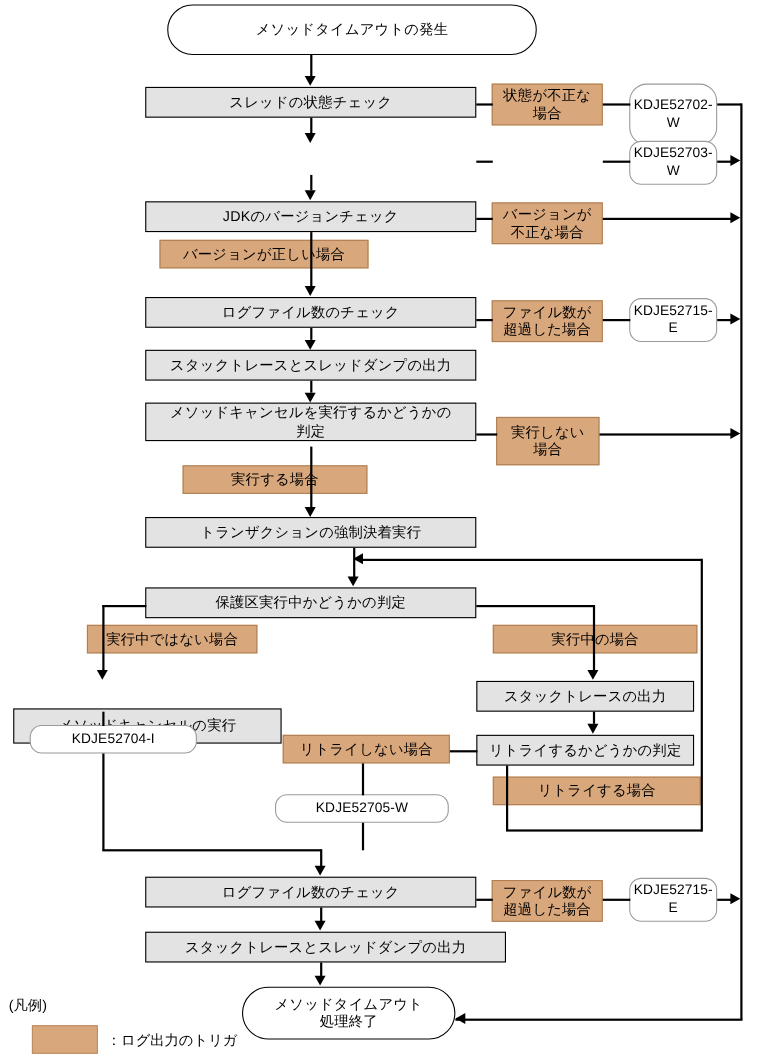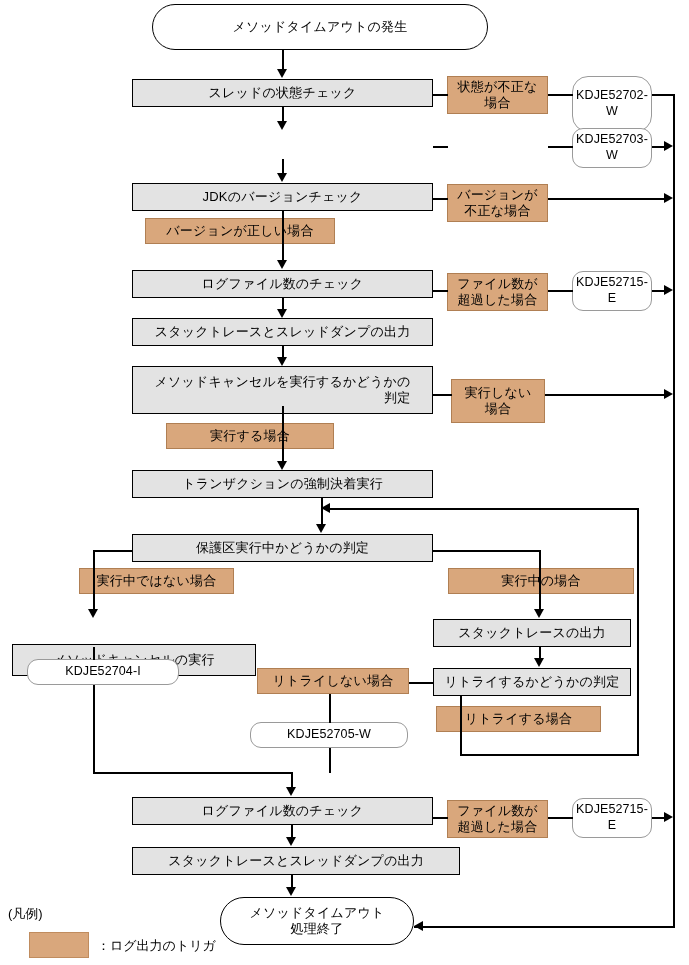--- a/index.html
+++ b/index.html
@@ -118,21 +118,21 @@
 
   <div class="node process" style="left:132px; top:79px; width:301px; height:28px;">スレッドの状態チェック</div>
 
 
   <div class="node process" style="left:132px; top:183px; width:301px; height:28px;">JDKのバージョンチェック</div>
 
   <div class="node process" style="left:132px; top:270px; width:301px; height:28px;">ログファイル数のチェック</div>
 
   <div class="node process" style="left:132px; top:318px; width:301px; height:28px;">スタックトレースとスレッドダンプの出力</div>
 
-  <div class="node process" style="left:132px; top:366px; width:301px; height:48px;text-align:right;">メソッドキャンセルを実行するかどうかの
+  <div class="node process" style="left:132px; top:366px; width:301px; height:35px;">メソッドキャンセルを実行するかどうかの
 判定</div>
 
   <div class="node process" style="left:132px; top:470px; width:301px; height:28px;">トランザクションの強制決着実行</div>
 
   <div class="node process" style="left:132px; top:534px; width:301px; height:28px;">保護区実行中かどうかの判定</div>
 
   <div class="node process" style="left:12px; top:628px; width:244px; height:32px;margin-top:16px;">メソッドキャンセルの実行</div>
 
   <div class="node process" style="left:433px; top:619px; width:198px; height:28px;">スタックトレースの出力</div>
 
@@ -161,21 +161,21 @@
 場合</div>
 
   <div class="node trigger" style="left:166px; top:423px; width:168px; height:26px;">実行する場合</div>
 
   <div class="node trigger" style="left:79px; top:568px; width:155px; height:26px;">実行中ではない場合</div>
 
   <div class="node trigger" style="left:448px; top:568px; width:186px; height:26px;">実行中の場合</div>
 
   <div class="node trigger" style="left:257px; top:668px; width:152px; height:26px;">リトライしない場合</div>
 
-  <div class="node trigger" style="left:436px; top:706px; width:165px; height:26px;">リトライする場合</div>
+  <div class="node trigger" style="left:448px; top:706px; width:189px; height:26px;">リトライする場合</div>
 
   <div class="node trigger" style="left:447px; top:800px; width:101px; height:38px;">ファイル数が
 超過した場合</div>
 
   <div class="node message" style="left:572px; top:76px; width:80px; height:56px;border-radius:16px;">KDJE52702-
 W</div>
 
   <div class="node message" style="left:572px; top:128px; width:80px; height:40px;">KDJE52703-
 W</div>
 

